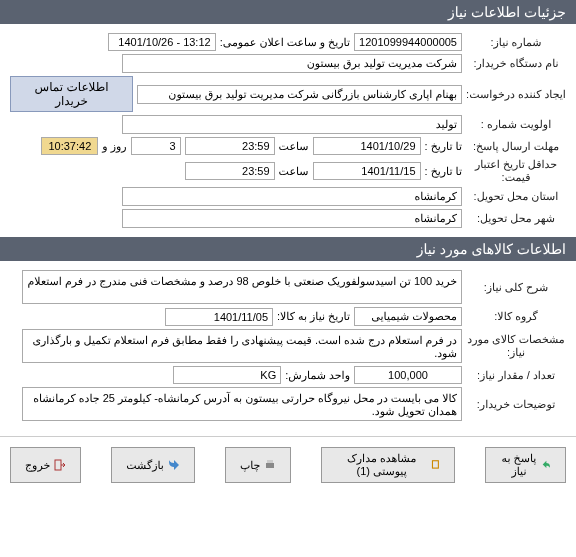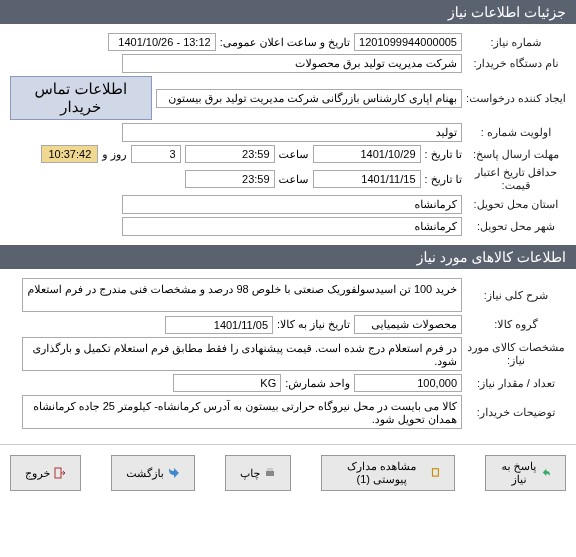--- a/index.html
+++ b/index.html
@@ -6,21 +6,21 @@
 body{font-family:Tahoma,Arial,sans-serif;font-size:11px;background:#fff;direction:rtl;width:576px}
 .hdr{background:#5a6270;color:#fff;padding:4px 10px;font-size:14px}
 .sect{padding:6px 10px}
 .row{display:flex;align-items:center;margin:3px 0;gap:4px}
 .lbl{width:100px;text-align:center;color:#222;flex-shrink:0}
 .fld{border:1px solid #aaa;background:#fff;padding:2px 4px;min-height:18px;font-size:11px}
 .w-lg{width:340px}
 .w-md{width:108px}
 .w-sm{width:90px}
 .w-xs{width:50px}
-.btn-ct{background:#d0d8e8;border:1px solid #8899bb;padding:3px 8px;font-size:15px;cursor:pointer}
+.btn-ct{background:#d0d8e8;border:1px solid #8899bb;padding:3px 8px;font-size:12px;cursor:pointer}
 .tm{background:#f0d890;border:1px solid #aaa;padding:2px 6px}
 .ta{border:1px solid #aaa;background:#fff;padding:4px;width:440px;font-size:11px;min-height:28px;resize:none;font-family:inherit}
 .rel{position:relative}
 .btnbar{display:flex;gap:30px;justify-content:center;padding:10px;border-top:1px solid #ccc;margin-top:6px}
 .bbtn{background:#e8e8e8;border:1px solid #999;padding:4px 14px;font-size:11px;cursor:pointer;display:flex;align-items:center;gap:4px}
 .ico{width:12px;height:12px;display:inline-block}
 </style>
 </head>
 <body>
 
@@ -28,21 +28,21 @@
 
 <div class="sect rel">
   <div class="row">
     <span class="lbl">شماره نیاز:</span>
     <span class="fld w-md">1201099944000005</span>
     <span>تاریخ و ساعت اعلان عمومی:</span>
     <span class="fld w-md">13:12 - 1401/10/26</span>
   </div>
   <div class="row">
     <span class="lbl">نام دستگاه خریدار:</span>
-    <span class="fld w-lg">شرکت مدیریت تولید برق محصولات</span>
+    <span class="fld w-lg">شرکت مدیریت تولید برق بیستون</span>
   </div>
   <div class="row">
     <span class="lbl">ایجاد کننده درخواست:</span>
     <span class="fld w-lg">بهنام اپاری کارشناس بازرگانی شرکت مدیریت تولید برق بیستون</span>
     <button class="btn-ct">اطلاعات تماس خریدار</button>
   </div>
   <div class="row">
     <span class="lbl">اولویت شماره :</span>
     <span class="fld w-lg">تولید</span>
   </div>
@@ -86,21 +86,21 @@
     <span class="fld w-md">محصولات شیمیایی</span>
     <span>تاریخ نیاز به کالا:</span>
     <span class="fld w-md">1401/11/05</span>
   </div>
   <div class="row">
     <span class="lbl">مشخصات کالای مورد نیاز:</span>
     <textarea class="ta" readonly="" style="">در فرم استعلام درج شده است. قیمت پیشنهادی را فقط مطابق فرم استعلام تکمیل و بارگذاری شود.</textarea>
   </div>
   <div class="row">
     <span class="lbl">تعداد / مقدار نیاز:</span>
-    <span class="fld w-md" style="text-align:right">100,000</span>
+    <span class="fld w-md" style="text-align:center">100,000</span>
     <span>واحد شمارش:</span>
     <span class="fld w-md">KG</span>
   </div>
   <div class="row">
     <span class="lbl">توضیحات خریدار:</span>
     <textarea class="ta" readonly="" style="">کالا می بایست در محل نیروگاه حرارتی بیستون به آدرس کرمانشاه- کیلومتر 25 جاده کرمانشاه همدان تحویل شود.</textarea>
   </div>
 </div>
 
 <div class="btnbar">

